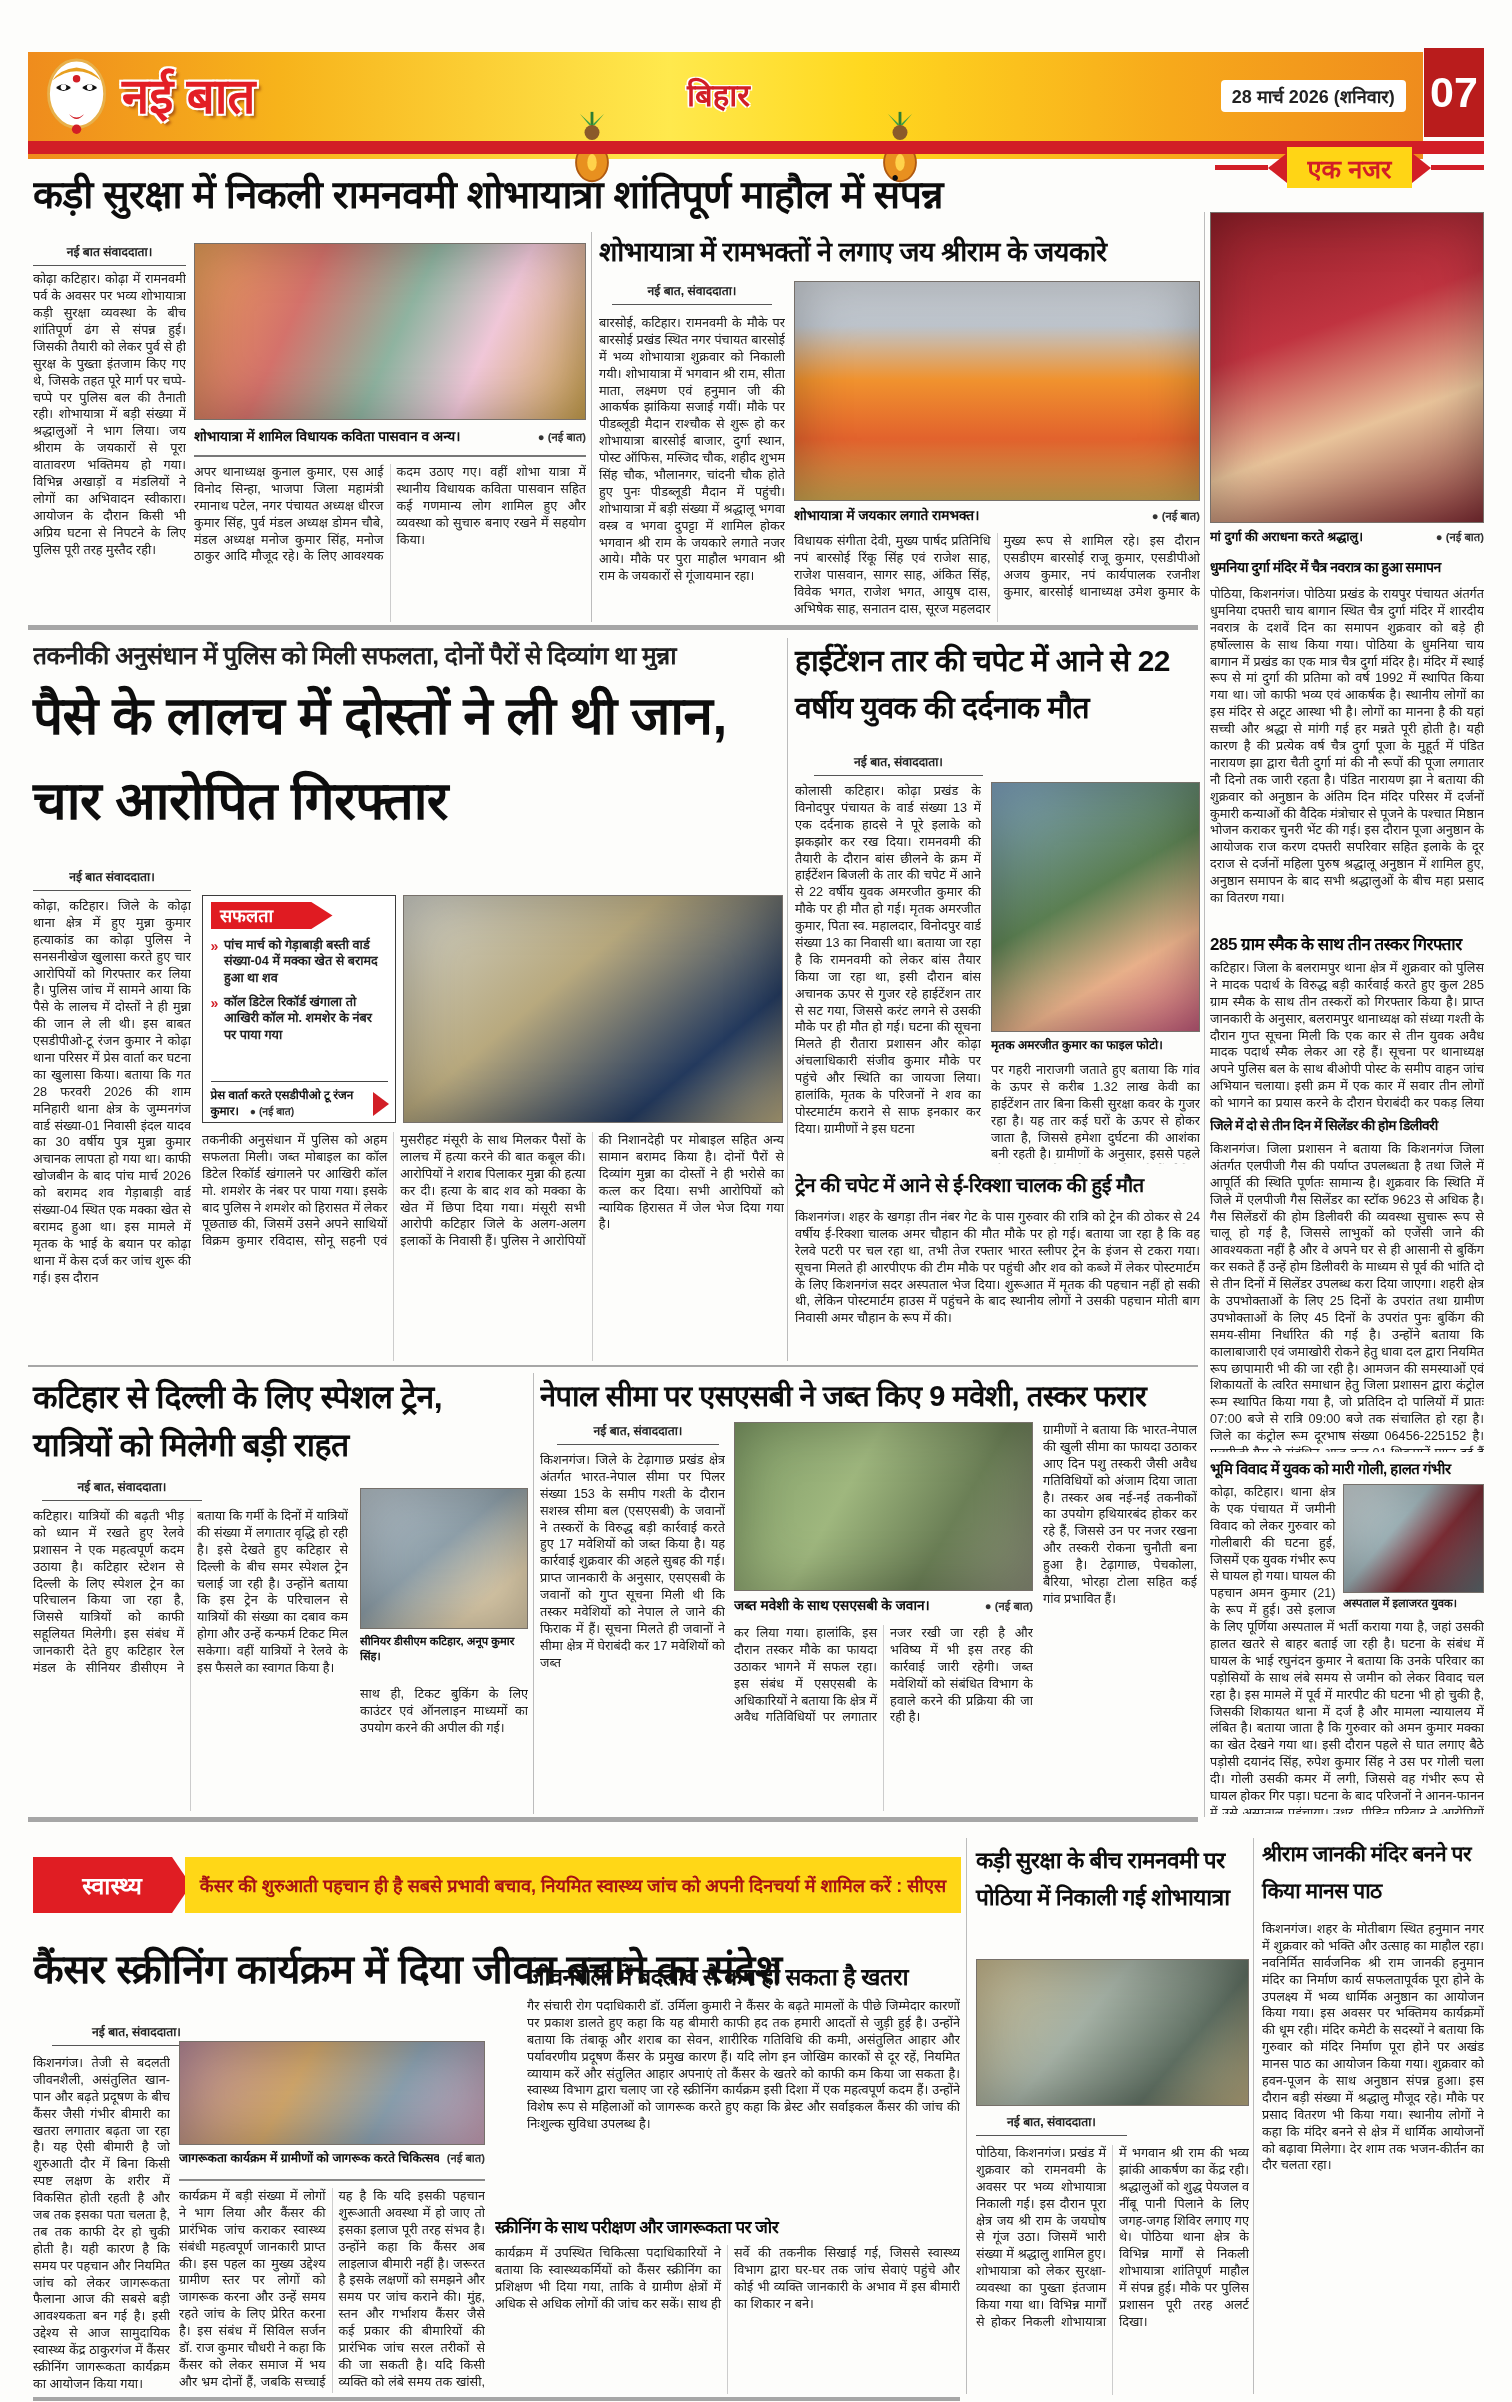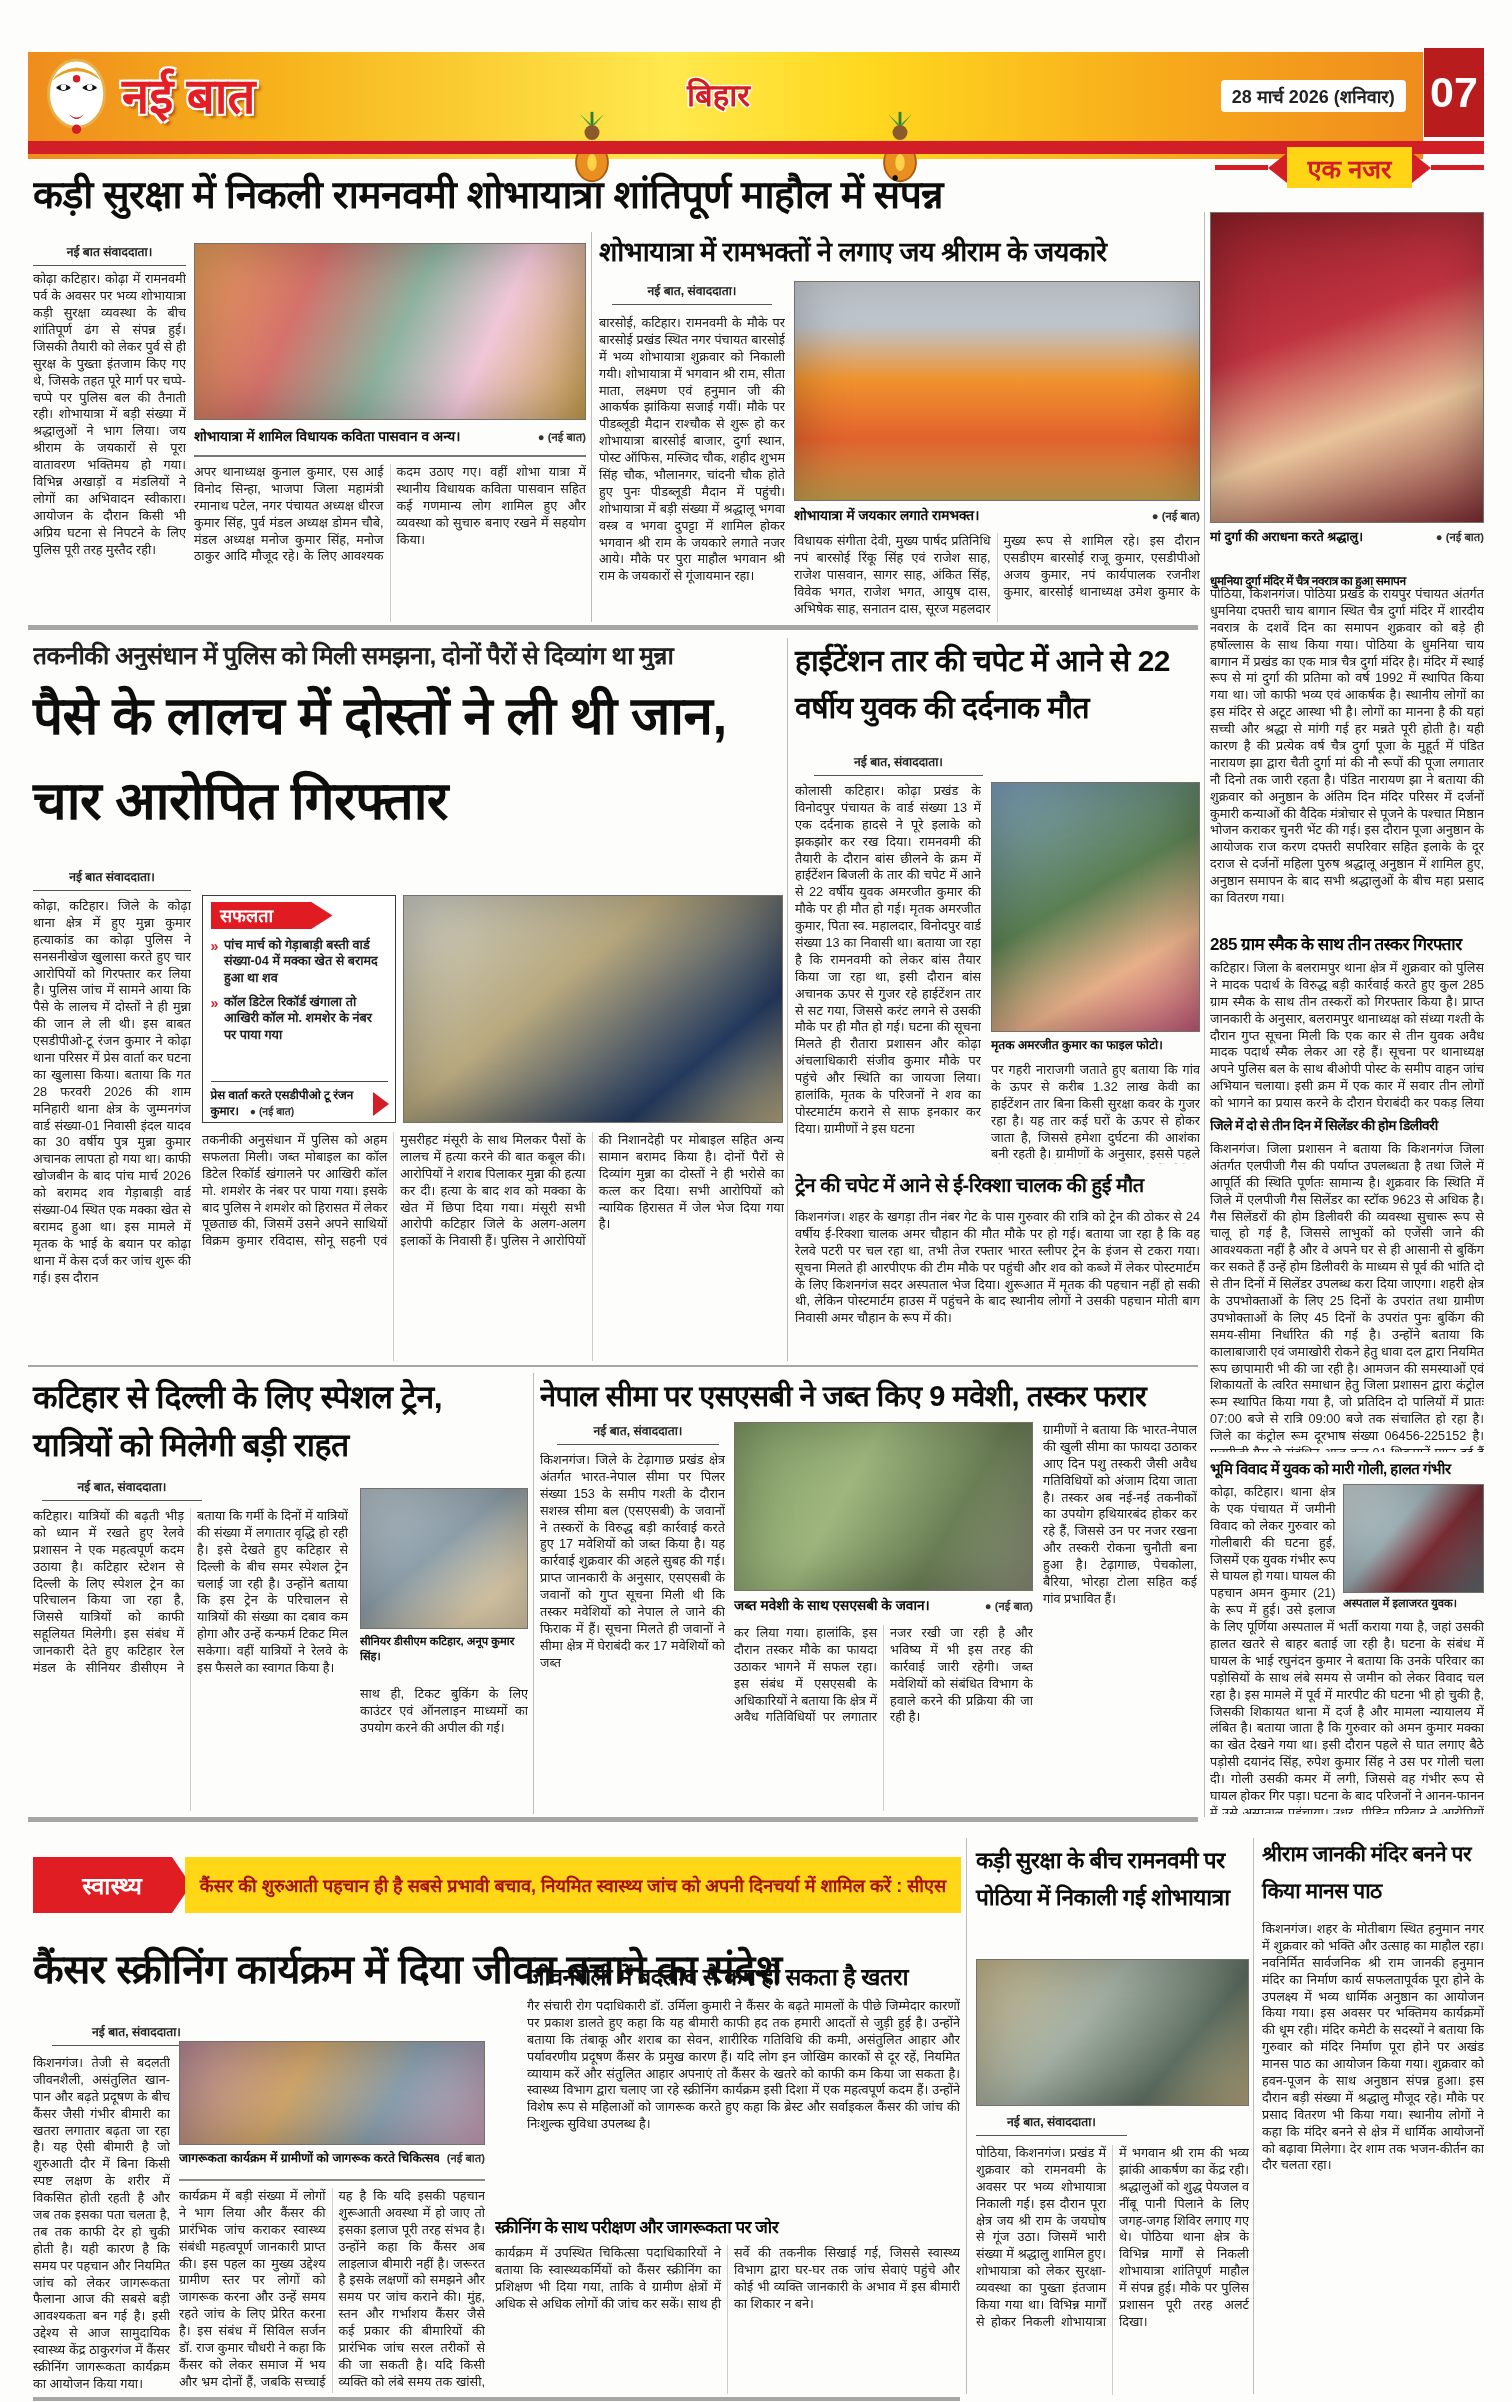--- a/index.html
+++ b/index.html
@@ -138,21 +138,21 @@
     <div class="tri-r"></div>
     <div class="line"></div>
   </div>
 
   <div class="abs vrule" style="left:1204px;top:212px;height:1605px;"></div>
   <div class="abs photo ph-temple" style="left:1210px;top:212px;width:274px;height:311px;"></div>
   <div class="abs caprow" style="left:1210px;top:527px;width:274px;">
     <span class="cap" style="font-size:12.7px;">मां दुर्गा की अराधना करते श्रद्धालु।</span>
     <span class="credit">● (नई बात)</span>
   </div>
-  <div class="abs h-big nowrap" style="left:1210px;top:572px;width:274px;height:22.6px;font-size:12px;">धुमनिया दुर्गा मंदिर में चैत्र नवरात्र का हुआ समापन</div>
+  <div class="abs h-big nowrap" style="left:1210px;top:557px;width:274px;height:22.6px;font-size:14px;">धुमनिया दुर्गा मंदिर में चैत्र नवरात्र का हुआ समापन</div>
   <div class="abs body-txt" style="left:1210px;top:586px;width:274px;height:341px;">पोठिया, किशनगंज। पोठिया प्रखंड के रायपुर पंचायत अंतर्गत धुमनिया दफ्तरी चाय बागान स्थित चैत्र दुर्गा मंदिर में शारदीय नवरात्र के दशवें दिन का समापन शुक्रवार को बड़े ही हर्षोल्लास के साथ किया गया। पोठिया के धुमनिया चाय बागान में प्रखंड का एक मात्र चैत्र दुर्गा मंदिर है। मंदिर में स्थाई रूप से मां दुर्गा की प्रतिमा को वर्ष 1992 में स्थापित किया गया था। जो काफी भव्य एवं आकर्षक है। स्थानीय लोगों का इस मंदिर से अटूट आस्था भी है। लोगों का मानना है की यहां सच्ची और श्रद्धा से मांगी गई हर मन्नते पूरी होती है। यही कारण है की प्रत्येक वर्ष चैत्र दुर्गा पूजा के मुहूर्त में पंडित नारायण झा द्वारा चैती दुर्गा मां की नौ रूपों की पूजा लगातार नौ दिनो तक जारी रहता है। पंडित नारायण झा ने बताया की शुक्रवार को अनुष्ठान के अंतिम दिन मंदिर परिसर में दर्जनों कुमारी कन्याओं की वैदिक मंत्रोचार से पूजने के पश्चात मिष्ठान भोजन कराकर चुनरी भेंट की गई। इस दौरान पूजा अनुष्ठान के आयोजक राज करण दफ्तरी सपरिवार सहित इलाके के दूर दराज से दर्जनों महिला पुरुष श्रद्धालू अनुष्ठान में शामिल हुए, अनुष्ठान समापन के बाद सभी श्रद्धालुओं के बीच महा प्रसाद का वितरण गया।</div>
 
   <div class="abs h-big nowrap" style="left:1210px;top:932px;width:274px;height:24.5px;font-size:17px;">285 ग्राम स्मैक के साथ तीन तस्कर गिरफ्तार</div>
   <div class="abs body-txt" style="left:1210px;top:960px;width:274px;height:149px;">कटिहार। जिला के बलरामपुर थाना क्षेत्र में शुक्रवार को पुलिस ने मादक पदार्थ के विरुद्ध बड़ी कार्रवाई करते हुए कुल 285 ग्राम स्मैक के साथ तीन तस्करों को गिरफ्तार किया है। प्राप्त जानकारी के अनुसार, बलरामपुर थानाध्यक्ष को संध्या गश्ती के दौरान गुप्त सूचना मिली कि एक कार से तीन युवक अवैध मादक पदार्थ स्मैक लेकर आ रहे हैं। सूचना पर थानाध्यक्ष अपने पुलिस बल के साथ बीओपी पोस्ट के समीप वाहन जांच अभियान चलाया। इसी क्रम में एक कार में सवार तीन लोगों को भागने का प्रयास करने के दौरान घेराबंदी कर पकड़ लिया गया। गिरफ्तार आरोपियों ने अपना नाम क्रमशः प्रिंस कुमार (25 वर्ष), ग्राम इस्लीह, थाना गोपालपुर, जिला भागलपुर; अंकु कुमार (22 वर्ष), थाना नवगछिया, जिला भागलपुर; एवं प्रियम भारती (19 वर्ष) बताया। पुलिस ने तलाशी में 285 ग्राम स्मैक बरामद किया गया। पुलिस ने मादक पदार्थ के साथ प्रयुक्त कार को भी जब्त कर लिया है। तीनों आरोपियों के विरुद्ध संबंधित धाराओं में मामला दर्ज कर आगे की कानूनी कार्रवाई की जा रही है।</div>
 
   <div class="abs h-big nowrap" style="left:1210px;top:1115px;width:274px;height:22.6px;font-size:13.7px;">जिले में दो से तीन दिन में सिलेंडर की होम डिलीवरी</div>
   <div class="abs body-txt" style="left:1210px;top:1141px;width:274px;height:311px;">किशनगंज। जिला प्रशासन ने बताया कि किशनगंज जिला अंतर्गत एलपीजी गैस की पर्याप्त उपलब्धता है तथा जिले में आपूर्ति की स्थिति पूर्णतः सामान्य है। शुक्रवार कि स्थिति में जिले में एलपीजी गैस सिलेंडर का स्टॉक 9623 से अधिक है। गैस सिलेंडरों की होम डिलीवरी की व्यवस्था सुचारू रूप से चालू हो गई है, जिससे लाभुकों को एजेंसी जाने की आवश्यकता नहीं है और वे अपने घर से ही आसानी से बुकिंग कर सकते हैं उन्हें होम डिलीवरी के माध्यम से पूर्व की भांति दो से तीन दिनों में सिलेंडर उपलब्ध करा दिया जाएगा। शहरी क्षेत्र के उपभोक्ताओं के लिए 25 दिनों के उपरांत तथा ग्रामीण उपभोक्ताओं के लिए 45 दिनों के उपरांत पुनः बुकिंग की समय-सीमा निर्धारित की गई है। उन्होंने बताया कि कालाबाजारी एवं जमाखोरी रोकने हेतु धावा दल द्वारा नियमित रूप छापामारी भी की जा रही है। आमजन की समस्याओं एवं शिकायतों के त्वरित समाधान हेतु जिला प्रशासन द्वारा कंट्रोल रूम स्थापित किया गया है, जो प्रतिदिन दो पालियों में प्रातः 07:00 बजे से रात्रि 09:00 बजे तक संचालित हो रहा है। जिले का कंट्रोल रूम दूरभाष संख्या 06456-225152 है। एलपीजी गैस से संबंधित आज कुल 01 शिकायतें प्राप्त हुई हैं जिसका निष्पादन ससमय कर दिया गया है। जिला प्रशासन द्वारा आमजन से अपील की गयी है कि एलपीजी गैस की उपलब्धता को लेकर किसी प्रकार की चिंता करने की आवश्यकता नहीं है तथा किसी भी प्रकार के अफवाहों पर ध्यान न दें।</div>
 
   <div class="abs h-big nowrap" style="left:1210px;top:1458px;width:274px;height:22.6px;font-size:15px;">भूमि विवाद में युवक को मारी गोली, हालत गंभीर</div>
   <div class="abs body-txt" style="left:1210px;top:1484px;width:274px;height:330px;">
@@ -183,21 +183,21 @@
   <div class="abs body-txt" style="left:599px;top:315px;width:186px;height:307px;">बारसोई, कटिहार। रामनवमी के मौके पर बारसोई प्रखंड स्थित नगर पंचायत बारसोई में भव्य शोभायात्रा शुक्रवार को निकाली गयी। शोभायात्रा में भगवान श्री राम, सीता माता, लक्ष्मण एवं हनुमान जी की आकर्षक झांकिया सजाई गयीं। मौके पर पीडब्लूडी मैदान राश्चौक से शुरू हो कर शोभायात्रा बारसोई बाजार, दुर्गा स्थान, पोस्ट ऑफिस, मस्जिद चौक, शहीद शुभम सिंह चौक, भौलानगर, चांदनी चौक होते हुए पुनः पीडब्लूडी मैदान में पहुंची। शोभायात्रा में बड़ी संख्या में श्रद्धालू भगवा वस्त्र व भगवा दुपट्टा में शामिल होकर भगवान श्री राम के जयकारे लगाते नजर आये। मौके पर पुरा माहौल भगवान श्री राम के जयकारों से गूंजायमान रहा।</div>
   <div class="abs photo ph-procession" style="left:794px;top:281px;width:406px;height:220px;"></div>
   <div class="abs caprow" style="left:794px;top:505px;width:406px;">
     <span class="cap">शोभायात्रा में जयकार लगाते रामभक्त।</span>
     <span class="credit">● (नई बात)</span>
   </div>
   <div class="abs body-txt cols2" style="left:794px;top:533px;width:406px;height:89px;">विधायक संगीता देवी, मुख्य पार्षद प्रतिनिधि नपं बारसोई रिंकू सिंह एवं राजेश साह, राजेश पासवान, सागर साह, अंकित सिंह, विवेक भगत, राजेश भगत, आयुष दास, अभिषेक साह, सनातन दास, सूरज महलदार मुख्य रूप से शामिल रहे। इस दौरान एसडीएम बारसोई राजू कुमार, एसडीपीओ अजय कुमार, नपं कार्यपालक रजनीश कुमार, बारसोई थानाध्यक्ष उमेश कुमार के देखरेख में प्रशासनिक व्यस्था बिल्कुल ही चुस्त दुरुस्त रही।</div>
 
   <div class="abs hrule" style="left:28px;top:625px;width:1170px;height:4.7px;"></div>
 
-  <div class="abs h-big nowrap" style="left:33px;top:638px;width:750px;height:32px;font-size:24.5px;color:#222;">तकनीकी अनुसंधान में पुलिस को मिली समझना, दोनों पैरों से दिव्यांग था मुन्ना</div>
+  <div class="abs h-big nowrap" style="left:33px;top:638px;width:750px;height:32px;font-size:24.5px;color:#222;">तकनीकी अनुसंधान में पुलिस को मिली सफलता, दोनों पैरों से दिव्यांग था मुन्ना</div>
   <div class="abs h-big" style="left:33px;top:674px;width:750px;height:186px;font-size:53px;line-height:1.6;">पैसे के लालच में दोस्तों ने ली थी जान, चार आरोपित गिरफ्तार</div>
   <div class="abs" style="left:33px;top:868px;width:158px;">
     <div class="byline">नई बात संवाददाता।</div>
   </div>
   <div class="abs body-txt" style="left:33px;top:898px;width:158px;height:461px;">कोढ़ा, कटिहार। जिले के कोढ़ा थाना क्षेत्र में हुए मुन्ना कुमार हत्याकांड का कोढ़ा पुलिस ने सनसनीखेज खुलासा करते हुए चार आरोपियों को गिरफ्तार कर लिया है। पुलिस जांच में सामने आया कि पैसे के लालच में दोस्तों ने ही मुन्ना की जान ले ली थी। इस बाबत एसडीपीओ-टू रंजन कुमार ने कोढ़ा थाना परिसर में प्रेस वार्ता कर घटना का खुलासा किया। बताया कि गत 28 फरवरी 2026 की शाम मनिहारी थाना क्षेत्र के जुम्मनगंज वार्ड संख्या-01 निवासी इंदल यादव का 30 वर्षीय पुत्र मुन्ना कुमार अचानक लापता हो गया था। काफी खोजबीन के बाद पांच मार्च 2026 को बरामद शव गेड़ाबाड़ी वार्ड संख्या-04 स्थित एक मक्का खेत से बरामद हुआ था। इस मामले में मृतक के भाई के बयान पर कोढ़ा थाना में केस दर्ज कर जांच शुरू की गई। इस दौरान</div>
 
   <div class="abs" id="mur-box">
     <span class="ribbon">सफलता</span>
     <div class="bullet">पांच मार्च को गेड़ाबाड़ी बस्ती वार्ड संख्या-04 में मक्का खेत से बरामद हुआ था शव</div>
     <div class="bullet">कॉल डिटेल रिकॉर्ड खंगाला तो आखिरी कॉल मो. शमशेर के नंबर पर पाया गया</div>

